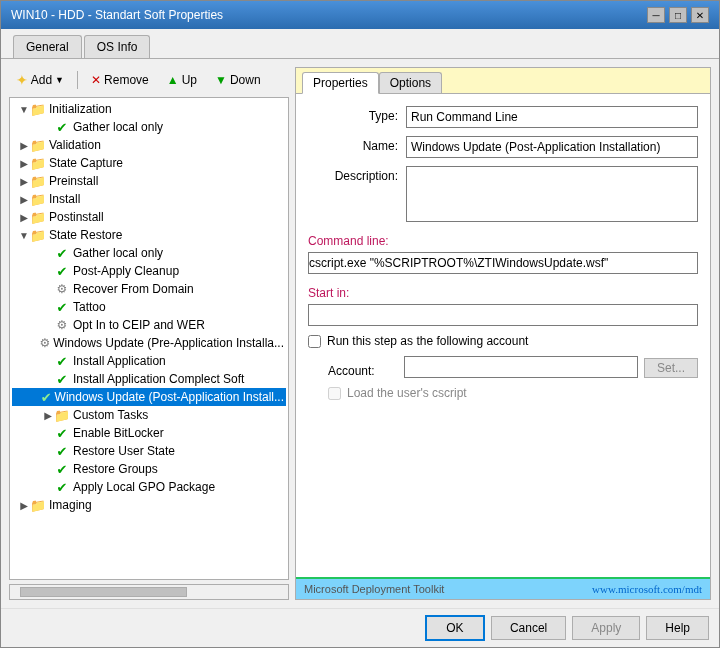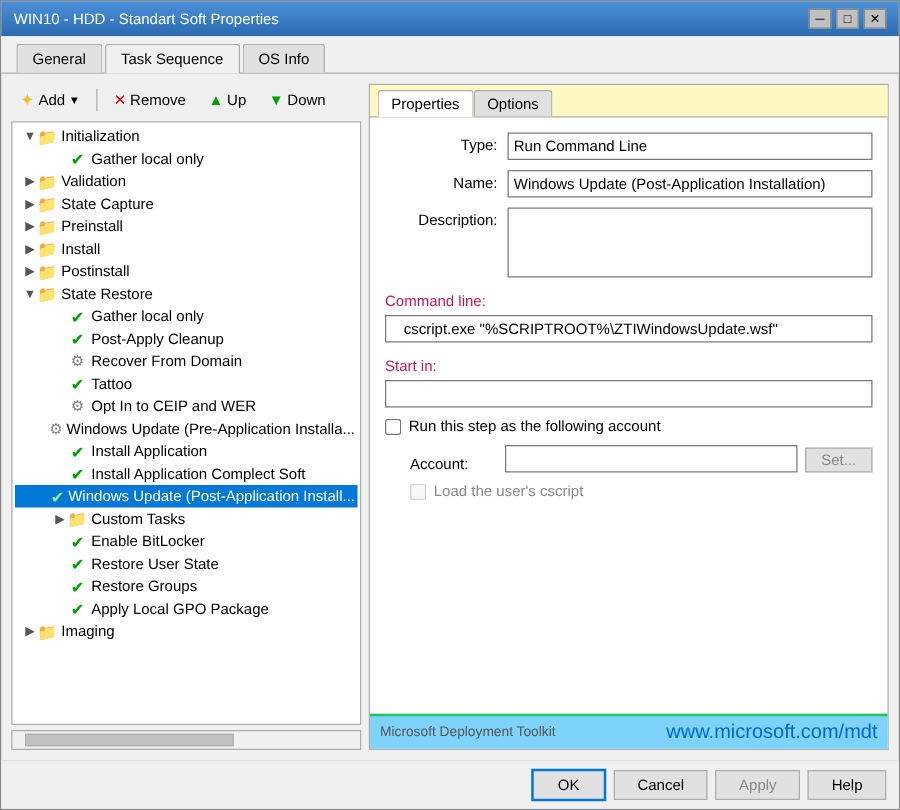--- a/index.html
+++ b/index.html
@@ -220,21 +220,21 @@
 
     .section-label {
       font-size: 12px;
       color: #be185d;
       margin-top: 4px;
     }
 
     .cmd-input {
       width: 100%;
       border: 1px solid #7a7a7a;
-      padding: 2px 14px;
+      padding: 2px 0;
       font-size: 12px;
       height: 22px;
       background: white;
     }
 
     .start-in-input {
       width: 100%;
       border: 1px solid #7a7a7a;
       padding: 2px 4px;
       font-size: 12px;
@@ -296,21 +296,22 @@
       justify-content: space-between;
       align-items: center;
       font-size: 11px;
       color: #555;
       background: #7dd3fc;
     }
 
     .footer-link {
       color: #0066cc;
       text-decoration: none;
-      font-size: 16px;
+      font-size: 11px;
+      font-family: Liberation Serif, serif;
     }
 
     .bottom-bar {
       padding: 6px 10px;
       display: flex;
       justify-content: flex-end;
       align-items: center;
       gap: 6px;
       background: #f0f0f0;
       border-top: 1px solid #dfdfdf;
@@ -344,21 +345,20 @@
     <span>WIN10 - HDD - Standart Soft Properties</span>
     <div class="title-bar-buttons">
       <button class="title-btn">─</button>
       <button class="title-btn">□</button>
       <button class="title-btn">✕</button>
     </div>
   </div>
 
   <div class="tabs-bar">
     <div class="tab">General</div>
-    <div class="tab active">Task Sequence</div>
     <div class="tab">OS Info</div>
   </div>
 
   <div class="main-content">
 
     <div class="left-panel">
 
       <div class="toolbar">
         <button class="toolbar-btn">
           <span style="color:#f0c030; font-size:14px;">✦</span>

